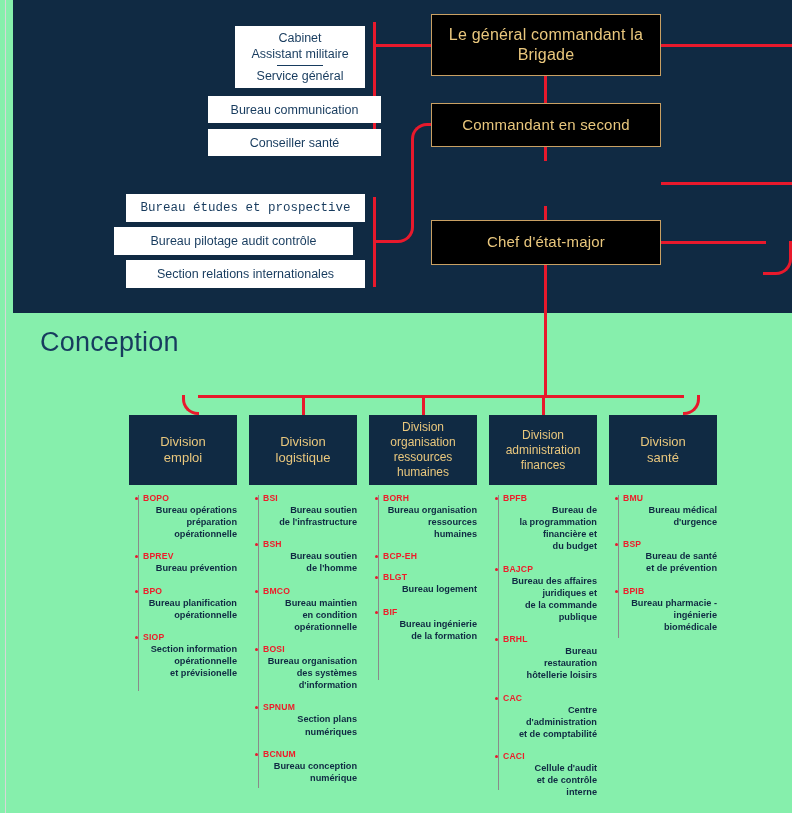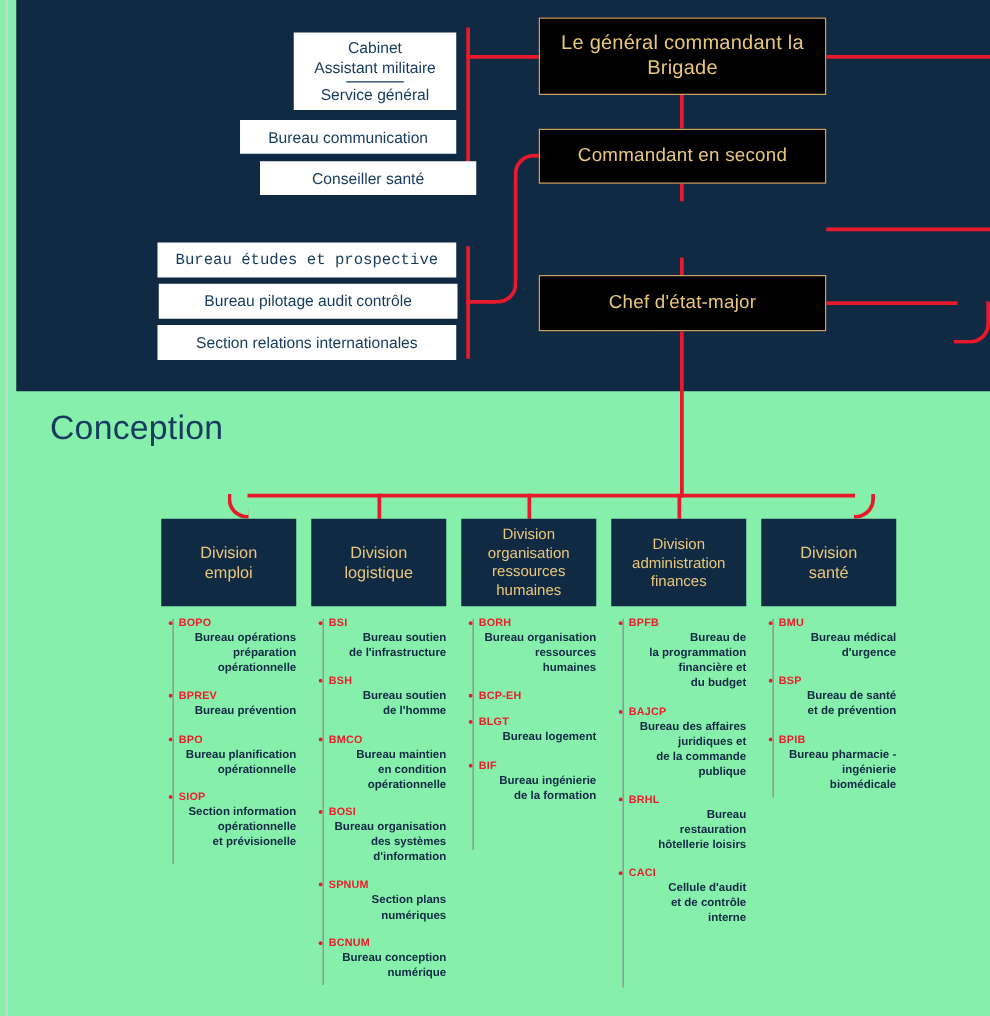--- a/index.html
+++ b/index.html
@@ -191,32 +191,32 @@
   <div class="rcorner c-tl" style="left:411px; top:123px; width:21px; height:21px;"></div>
   <div class="rl" style="left:428px; top:123px; width:16px; height:3px;"></div>
 
   <div class="whitebox" style="left:235px; top:26px; width:130px; height:62px;">
     <span class="wb-line">Cabinet</span>
     <span class="wb-line">Assistant militaire</span>
     <span class="wb-divider"></span>
     <span class="wb-line">Service général</span>
   </div>
 
-  <div class="whitebox" style="left:192px; top:96px; width:173px; height:27px;">
+  <div class="whitebox" style="left:208px; top:96px; width:173px; height:27px;">
     <span class="wb-line">Bureau communication</span>
   </div>
 
   <div class="whitebox" style="left:208px; top:129px; width:173px; height:27px;">
     <span class="wb-line">Conseiller santé</span>
   </div>
 
   <div class="whitebox" style="left:126px; top:194px; width:239px; height:28px;font-family:Liberation Mono, monospace;">
     <span class="wb-line">Bureau études et prospective</span>
   </div>
-  <div class="whitebox" style="left:127px; top:227px; width:239px; height:28px;">
+  <div class="whitebox" style="left:114px; top:227px; width:239px; height:28px;">
     <span class="wb-line">Bureau pilotage audit contrôle</span>
   </div>
   <div class="whitebox" style="left:126px; top:260px; width:239px; height:28px;">
     <span class="wb-line">Section relations internationales</span>
   </div>
 
   <div class="goldbox med" style="left:431px; top:103px; width:230px; height:44px;">Commandant en second</div>
   <div class="goldbox big" style="left:431px; top:14px; width:230px; height:62px;">Le général
 commandant la Brigade</div>
   <div class="goldbox med" style="left:431px; top:220px; width:230px; height:45px;">Chef d'état-major</div>
@@ -367,20 +367,27 @@
       </div>
       <div class="unit">
         <span class="dot"></span>
         <span class="code">BRHL</span>
         <span class="name">Bureau
 restauration
 hôtellerie loisirs</span>
       </div>
       <div class="unit">
         <span class="dot"></span>
+        <span class="code">CAC</span>
+        <span class="name">Centre
+d'administration
+et de comptabilité</span>
+      </div>
+      <div class="unit">
+        <span class="dot"></span>
         <span class="code">CACI</span>
         <span class="name">Cellule d'audit
 et de contrôle
 interne</span>
       </div>
     </div>
   </div>
 
   <div class="division" style="left:609px;">
     <div class="div-head" style="white-space:pre-line;">Division

